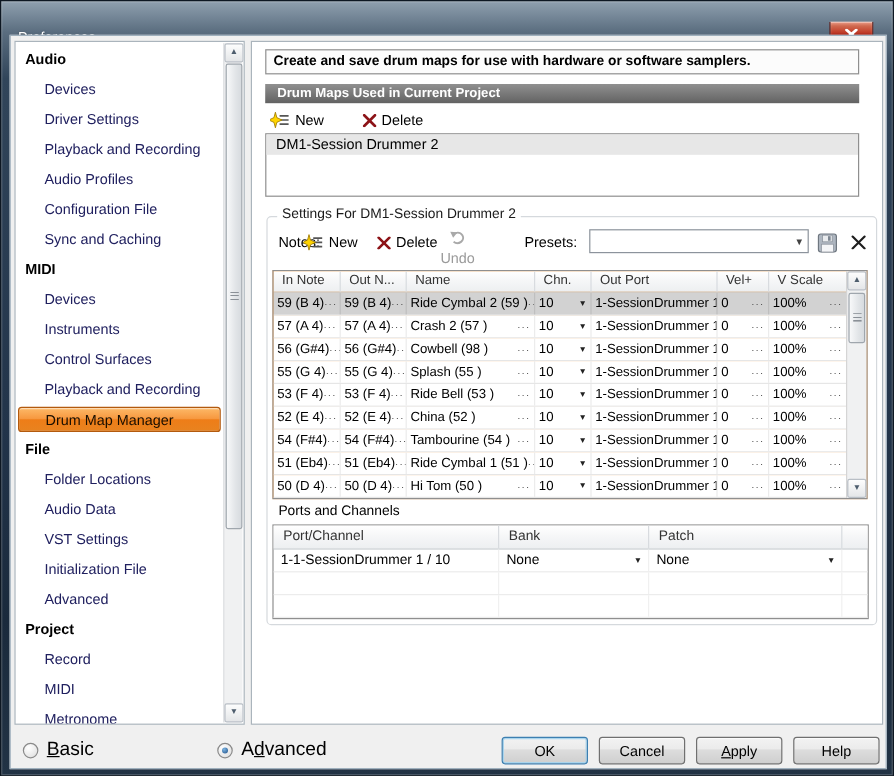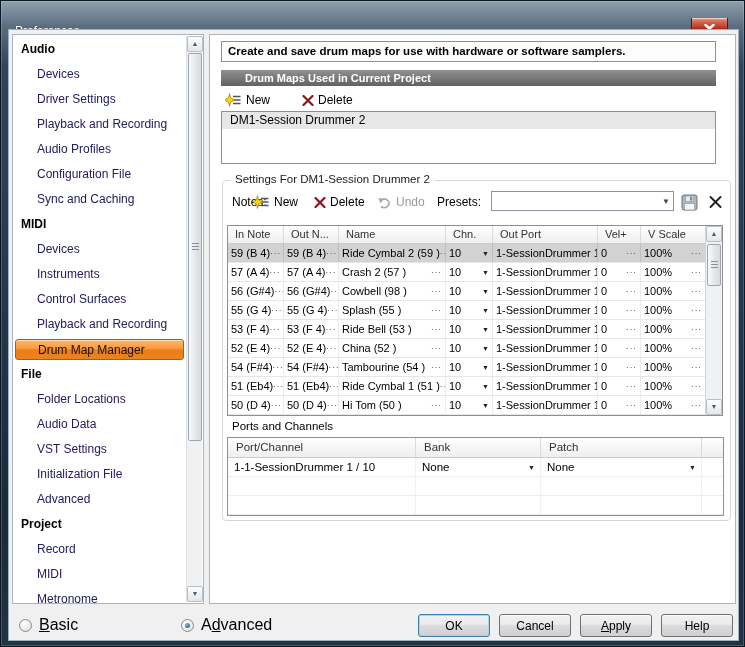--- a/index.html
+++ b/index.html
@@ -38,21 +38,21 @@
   .sb-down { bottom:0; }
   .sb-thumb { position:absolute; left:1px; width:14px; background:linear-gradient(90deg,#f8f9fa,#e2e5e8 60%,#d7dbdf); border:1px solid #9fa6ad; border-radius:2px; cursor:pointer; }
   .sb-grip { position:absolute; left:3px; top:50%; width:7px; height:7px; margin-top:-4px;
     background:repeating-linear-gradient(180deg,#8a9097 0 1px,transparent 1px 3px); }
 
   
   .panel { position:absolute; left:200px; top:4px; width:527px; height:570px; background:#fff; border:1px solid #aab4bc; }
   .desc-box { position:absolute; left:11px; top:6px; width:495px; height:21px; background:#fcfcfc; border:1px solid #8f8f8f;
     font-size:11.5px; font-weight:bold; color:#000; line-height:19px; padding-left:6px; }
   .section-bar { position:absolute; left:11px; top:35px; width:495px; height:16px;
-    background:linear-gradient(180deg,#909090,#626262); color:#fff; font-size:11px; font-weight:bold; line-height:16px; padding-left:24px; }
+    background:linear-gradient(180deg,#909090,#626262); color:#fff; font-size:11px; font-weight:bold; line-height:16px; padding-left:10px; }
   .tool-row { position:absolute; display:flex; align-items:center; font-size:12px; color:#000; }
   .tool-item { display:flex; align-items:center; gap:4px; cursor:pointer; }
   .tool-item.disabled { color:#9a9a9a; cursor:default; }
   .listbox { position:absolute; left:11px; top:76px; width:495px; height:53px; background:#fff; border:1px solid #8f8f8f; }
   .list-row { height:17px; line-height:17px; font-size:12px; color:#000; padding-left:8px; background:#e7e7e7; cursor:pointer; }
 
   .groupbox { position:absolute; left:12px; top:145px; width:509px; height:341px; border:1px solid #d5d9dd; border-radius:4px; }
   .legend { position:absolute; left:8px; top:-8px; background:#fff; padding:0 4px; font-size:11.5px; color:#1a1a1a; }
 
   
@@ -193,21 +193,21 @@
             <span>New</span>
           </span>
           <span class="nb-abs tool-item" style="left:91px;">
             <span class="ico">
               <svg width="12" height="11" viewBox="0 0 12 11">
                   <path d="M1.5 1 L10.5 10 M10.5 1 L1.5 10" stroke="#8d1418" stroke-width="2.2" stroke-linecap="round"></path>
                 </svg>
             </span>
             <span>Delete</span>
           </span>
-          <span class="nb-abs tool-item disabled" style="left:154px;">
+          <span class="nb-abs tool-item disabled" style="left:144px;flex-direction:column;">
             <span class="ico">
               <svg width="15" height="13" viewBox="0 0 15 13">
                 <path d="M4 10.5 A4.8 4.3 0 1 0 5.5 3.2" fill="none" stroke="#a9a9a9" stroke-width="1.6"></path>
                 <polygon points="1.2,2.2 7.4,2.6 3.6,7.2" fill="#a9a9a9"></polygon>
               </svg>
             </span>
             <span>Undo</span>
           </span>
           <span class="nb-abs" style="left:214px;">Presets:</span>
           <span class="combo">

